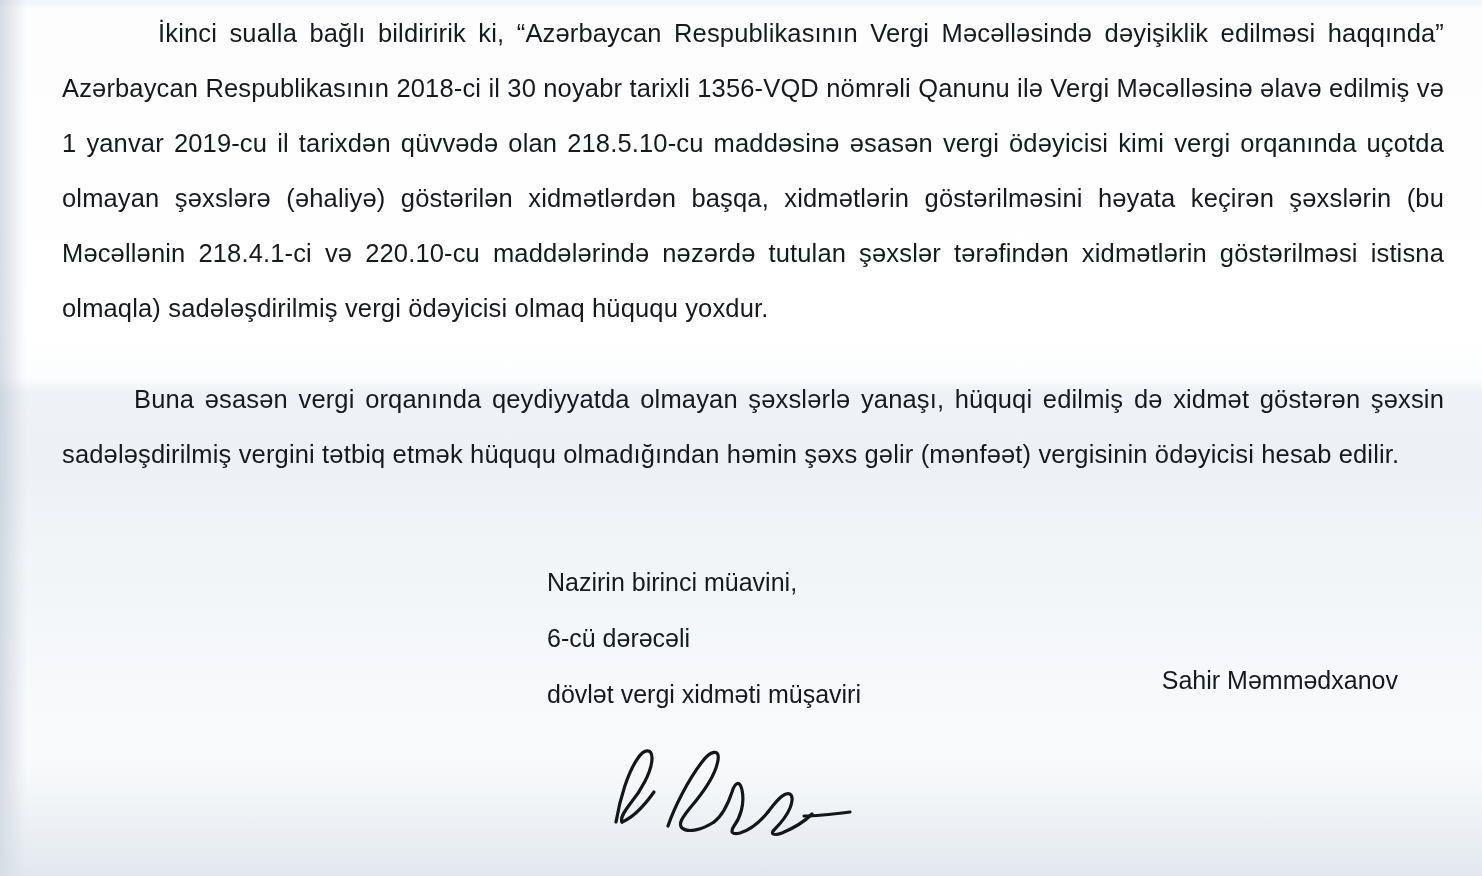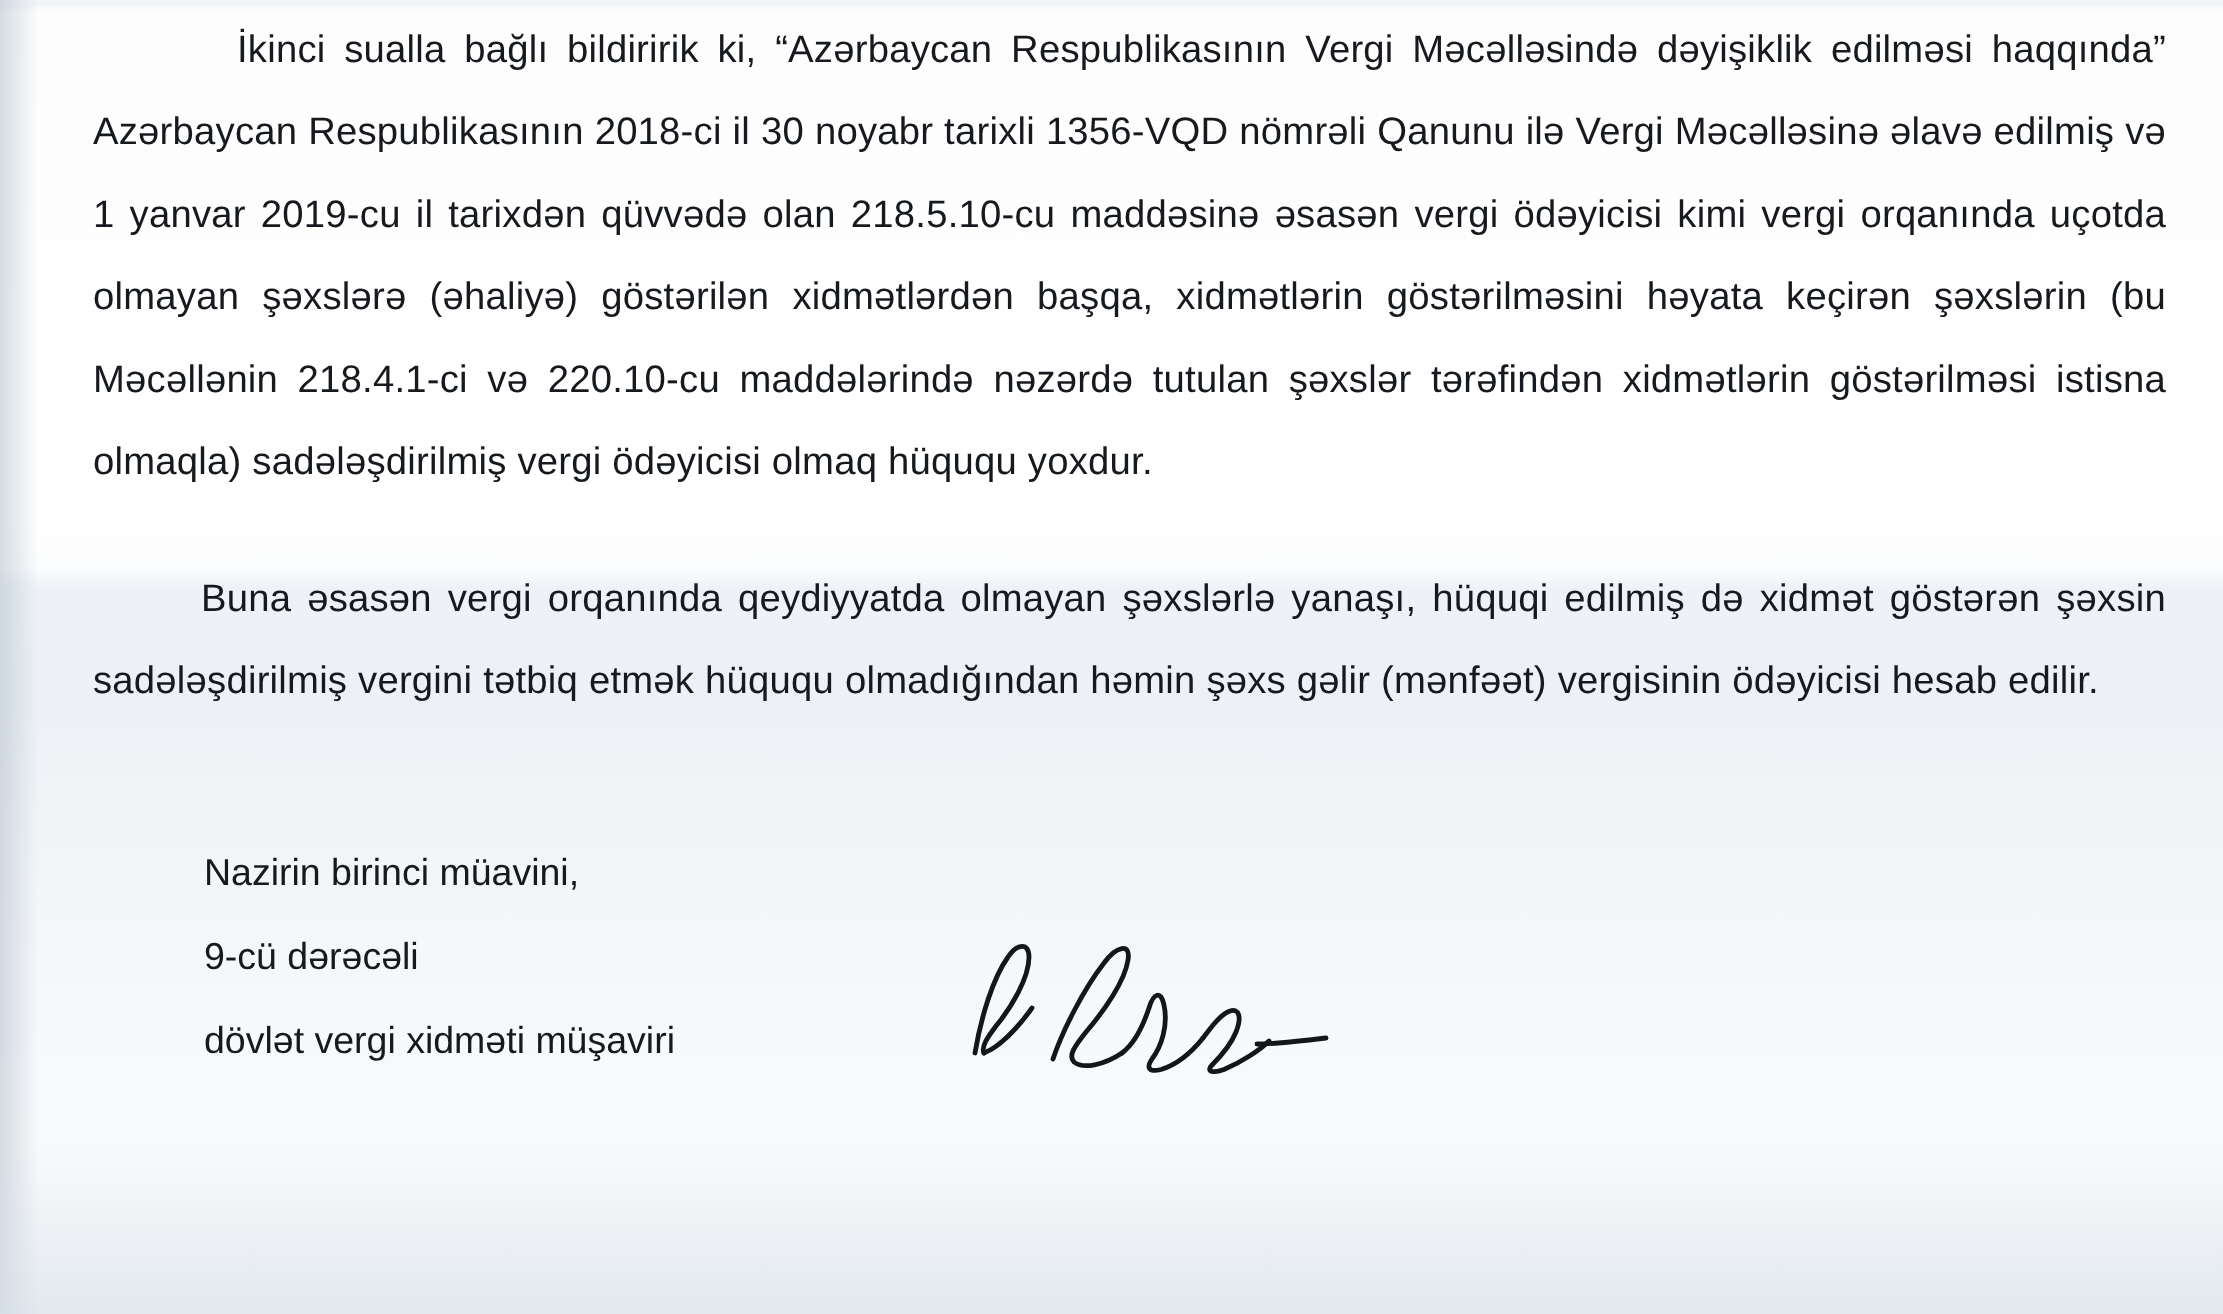--- a/index.html
+++ b/index.html
@@ -74,21 +74,22 @@
   }
   p.para.second {
     padding-top: 36px;
     text-indent: 72px;
   }
 
   .signature-block {
     position: relative;
     margin-top: 72px;
     display: flex;
-    align-items: flex-end;
+    align-items: center;
+    flex-direction: column;
   }
   .signer-title {
     width: 560px;
     padding-left: 74px;
     box-sizing: border-box;
   }
   .signer-title div {
     color: #16191d;
     font-size: 25px;
     line-height: 56px;
@@ -133,34 +134,35 @@
   <div class="doc">
 
     <p class="para first">İkinci sualla bağlı bildiririk ki, “Azərbaycan Respublikasının Vergi Məcəlləsində dəyişiklik edilməsi haqqında” Azərbaycan Respublikasının 2018-ci il 30 noyabr tarixli 1356-VQD nömrəli Qanunu ilə Vergi Məcəlləsinə əlavə edilmiş və 1 yanvar 2019-cu il tarixdən qüvvədə olan 218.5.10-cu maddəsinə əsasən vergi ödəyicisi kimi vergi orqanında uçotda olmayan şəxslərə (əhaliyə) göstərilən xidmətlərdən başqa, xidmətlərin göstərilməsini həyata keçirən şəxslərin (bu Məcəllənin 218.4.1-ci və 220.10-cu maddələrində nəzərdə tutulan şəxslər tərəfindən xidmətlərin göstərilməsi istisna olmaqla) sadələşdirilmiş vergi ödəyicisi olmaq hüququ yoxdur.</p>
 
     <p class="para second">Buna əsasən vergi orqanında qeydiyyatda olmayan şəxslərlə yanaşı, hüquqi edilmiş də xidmət göstərən şəxsin sadələşdirilmiş vergini tətbiq etmək hüququ olmadığından həmin şəxs gəlir (mənfəət) vergisinin ödəyicisi hesab edilir.</p>
 
     <div class="signature-block">
 
       <div class="signer-title">
         <div>Nazirin birinci müavini,</div>
-        <div>9-cü dərəcəli</div>
+        <div>6-cü dərəcəli</div>
         <div>dövlət vergi xidməti müşaviri</div>
       </div>
 
       <div class="sign-mark">
         <svg width="300" height="110" viewBox="0 0 300 110" aria-hidden="true">
           <g fill="none" stroke="#14161a" stroke-width="3.2" stroke-linecap="round" stroke-linejoin="round">
             <path d="M18 84 C 22 60, 30 34, 40 20 C 46 11, 54 10, 54 20 C 54 34, 42 54, 32 66 C 26 74, 22 80, 24 84"></path>
             <path d="M24 84 C 34 80, 46 68, 56 54"></path>
             <path d="M70 88 C 76 70, 90 42, 104 24 C 112 13, 122 10, 120 22 C 118 36, 104 56, 92 70 C 84 80, 80 86, 84 90 C 90 95, 104 92, 116 84"></path>
             <path d="M116 84 C 124 78, 130 66, 134 54 C 137 44, 142 42, 144 52 C 147 66, 142 80, 136 88 C 132 94, 134 97, 142 95 C 152 92, 162 84, 170 74"></path>
             <path d="M170 74 C 176 66, 182 58, 188 56 C 194 54, 196 60, 192 70 C 188 80, 180 88, 176 92 C 172 96, 176 98, 184 95 C 196 90, 208 82, 214 76"></path>
             <path d="M206 78 C 218 78, 236 76, 252 74"></path>
           </g>
         </svg>
       </div>
 
+      <div class="signer-name">Sahir Məmmədxanov</div>
 
     </div>
 
   </div>
 </div>
 
 </body></html>

